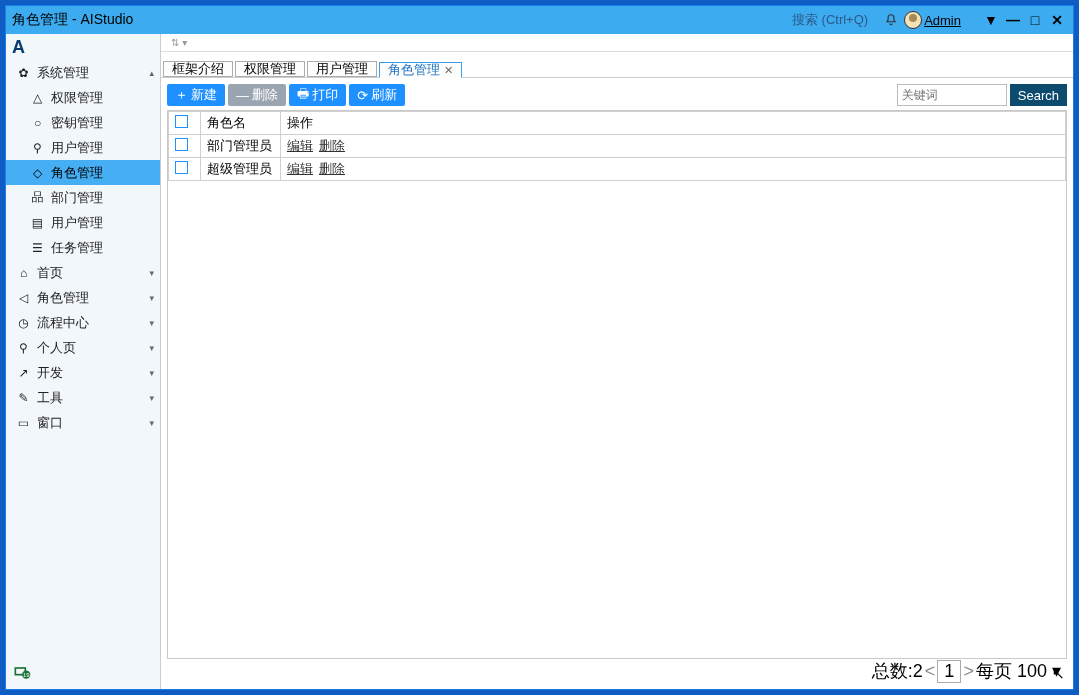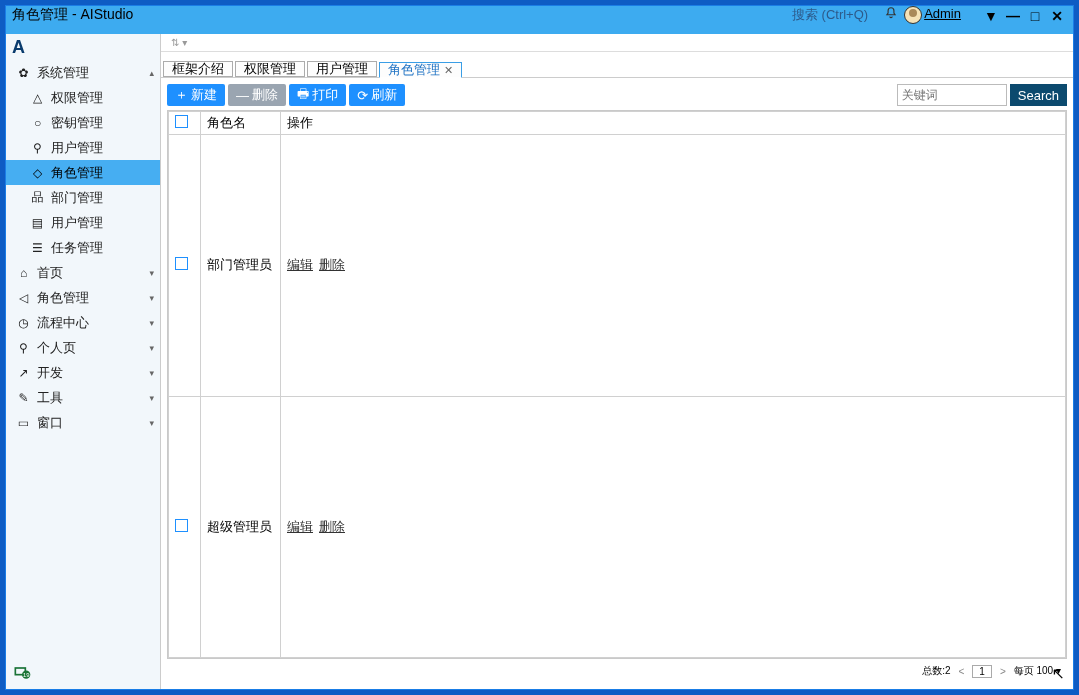--- a/index.html
+++ b/index.html
@@ -1,18 +1,18 @@
 <!DOCTYPE html>
 <html><head>
 <meta charset="utf-8">
 <style>
 * { box-sizing: border-box; margin: 0; padding: 0; }
 body { font-family: "Microsoft YaHei", SimSun, sans-serif; font-size: 13px; background: #0e5cc4; overflow: hidden; width: 1079px; height: 695px; position: relative; }
 .window { position: absolute; left: 5px; top: 5px; right: 5px; bottom: 5px; background: #ffffff; display: flex; flex-direction: column; border: 1px solid #1a7de6; }
-.titlebar { height: 28px; background: #3dabf0; display: flex; align-items: flex-start; padding: 0 6px; color: #000; }
+.titlebar { height: 28px; background: #3dabf0; display: flex; align-items: center; padding: 0 6px; color: #000; }
 .title-text { flex: 0 0 auto; font-size: 14px; }
 .title-spacer { flex: 1; }
 .title-search { color: #2d5a8a; font-size: 13px; margin-right: 10px; }
 .bell-icon { width: 14px; height: 14px; margin: 0 6px; display: inline-block; }
 .avatar { width: 18px; height: 18px; border-radius: 50%; background: #f4e2b7; border: 1px solid #333; display: inline-block; margin-right: 2px; position: relative; overflow: hidden; }
 .avatar::after { content:""; position:absolute; top:2px; left:4px; width:8px; height:8px; background:#a8895a; border-radius:50%; }
 .user-name { text-decoration: underline; margin-right: 20px; }
 .win-btns { display: flex; align-items: center; gap: 2px; }
 .win-btn { width: 20px; height: 20px; display: flex; align-items: center; justify-content: center; cursor: pointer; font-size: 14px; font-weight: bold; }
 .body { flex: 1; display: flex; min-height: 0; }
@@ -32,30 +32,30 @@
 .tab.active { border-color: #3a9ee6; border-bottom: 1px solid #fff; color: #2073c4; margin-bottom: -1px; }
 .tab-close { margin-left: 4px; color: #666; font-size: 11px; }
 .mainpanel { flex: 1; display: flex; flex-direction: column; padding: 6px; min-height: 0; }
 .toolbar { display: flex; align-items: center; gap: 3px; margin-bottom: 4px; }
 .tbtn { display: flex; align-items: center; gap: 3px; padding: 2px 8px; border-radius: 2px; color: #fff; font-size: 13px; cursor: pointer; height: 22px; }
 .tbtn.blue { background: #1e90ff; }
 .tbtn.gray { background: #9aa5b1; }
 .tool-spacer { flex: 1; }
 .search-input { width: 110px; height: 22px; border: 1px solid #bbb; padding: 0 4px; font-size: 12px; }
 .search-btn { height: 22px; padding: 0 8px; background: #0c4a6e; color: #fff; border: none; cursor: pointer; font-size: 13px; }
-.grid { flex: 1; border: 1px solid #c9c9c9; overflow: hidden; display: flex; flex-direction: row; }
+.grid { flex: 1; border: 1px solid #c9c9c9; overflow: hidden; display: flex; flex-direction: column; }
 .grid table { width: 100%; border-collapse: collapse; }
 .grid th, .grid td { border: 1px solid #d0d0d0; padding: 2px 6px; text-align: left; font-weight: normal; font-size: 13px; height: 20px; }
 .grid th { background: #fff; }
 .chkcol { width: 32px; text-align: center; }
 .rolecol { width: 80px; }
 .chk { width: 13px; height: 13px; border: 1px solid #1e90ff; display: inline-block; }
 .oplink { text-decoration: underline; color: #333; cursor: pointer; margin-right: 6px; }
 .grid-body { flex: 1; }
-.pager { height: 24px; display: flex; align-items: center; justify-content: flex-end; gap: 6px; font-size: 10px; padding-right: 6px; }
+.pager { height: 24px; display: flex; align-items: center; justify-content: flex-end; font-size: 18px; padding-right: 6px; }
 .pager-box { border: 1px solid #aaa; padding: 0 6px; min-width: 18px; text-align: center; }
 .pager-arrow { color: #888; cursor: pointer; padding: 0 2px; }
 .pager-size { cursor: pointer; }
 .cursor { position: absolute; right: 14px; bottom: 12px; font-size: 16px; color: #000; pointer-events: none; }
 svg { display: block; }
 </style>
 </head>
 <body>
 
 <div class="window">

